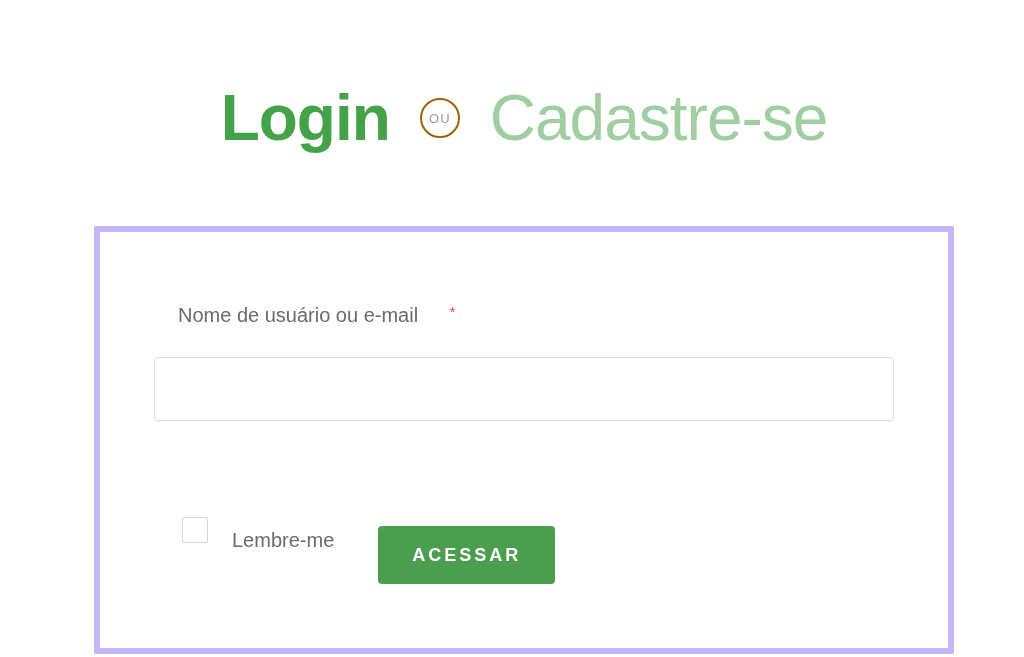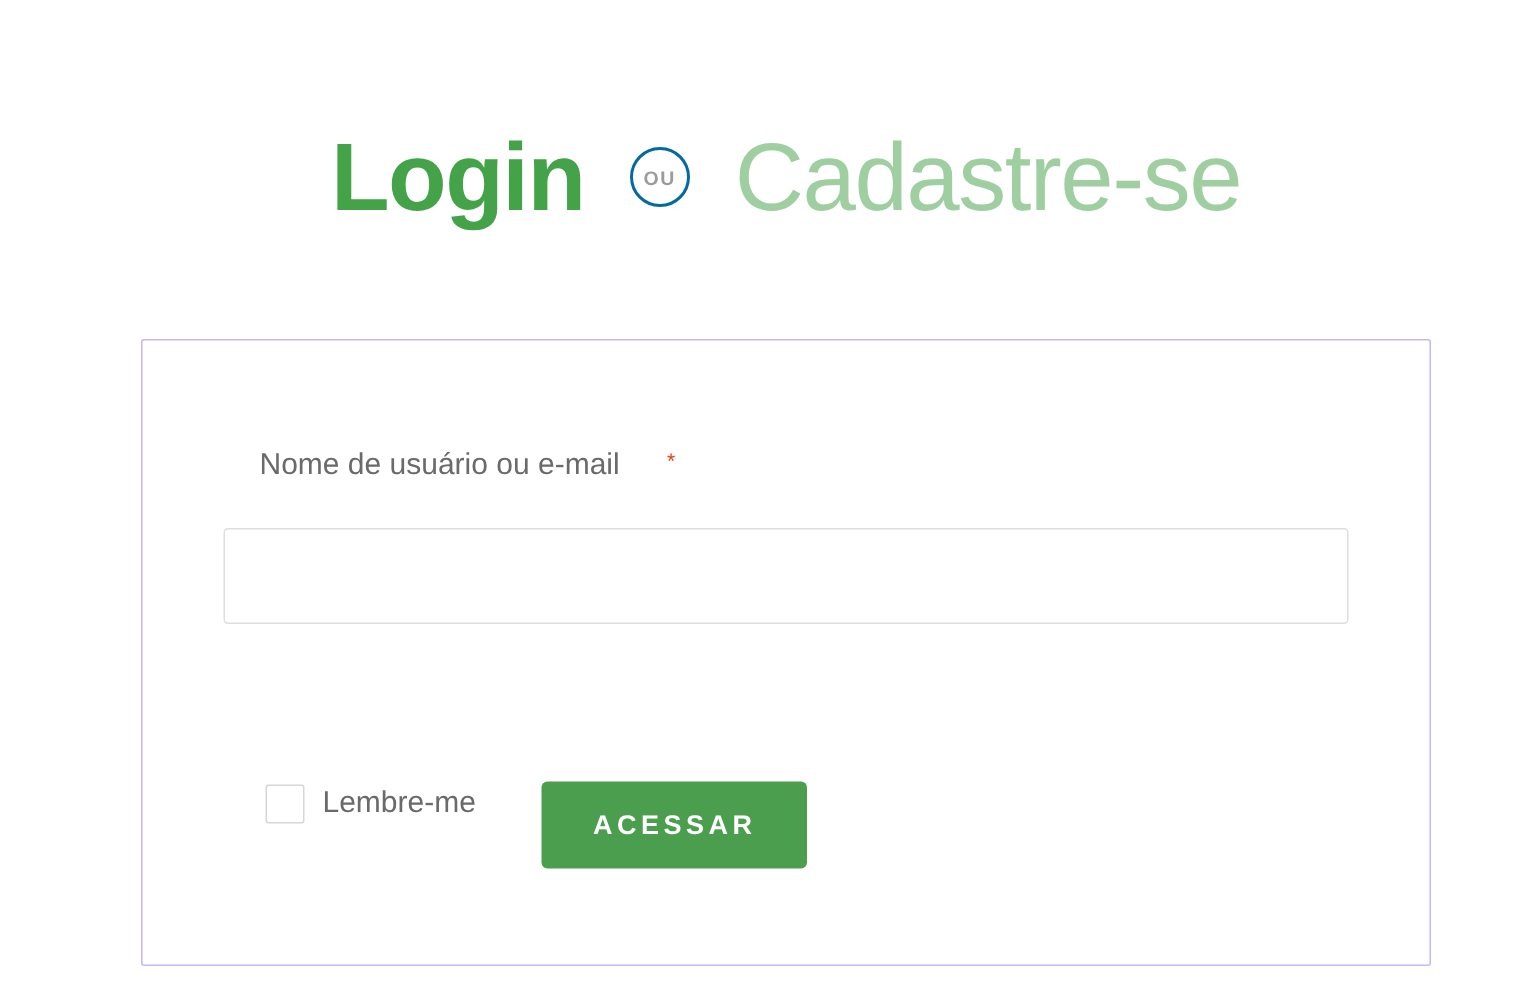--- a/index.html
+++ b/index.html
@@ -29,37 +29,37 @@
       color: #44a248;
       cursor: pointer;
       line-height: 1;
     }
     .or-pill {
       display: inline-flex;
       align-items: center;
       justify-content: center;
       width: 40px;
       height: 40px;
-      border: 2px solid #0369a1;
+      border: 2px solid #a16207;
       border-radius: 50%;
       color: #9b9b9b;
       font-size: 13px;
-      font-weight: 700;
+      font-weight: 400;
       letter-spacing: 1px;
     }
     .tab-register {
       font-size: 64px;
       font-weight: 400;
       letter-spacing: -1px;
       color: #9fcfa1;
       cursor: pointer;
       line-height: 1;
     }
     .form-card {
-      border: 1px solid #c4b5fd;
+      border: 6px solid #c4b5fd;
       border-radius: 2px;
       padding: 48px 42px 40px;
       background: #ffffff;
     }
     .field-group { margin-bottom: 40px; }
     .field-label {
       font-size: 20px;
       color: #6a6a6a;
       font-weight: 400;
       margin-bottom: 18px;
@@ -86,21 +86,22 @@
       justify-content: space-between;
     }
     .left-cluster {
       display: flex;
       align-items: center;
       gap: 20px;
       padding-left: 16px;
     }
     .remember-wrap {
       display: inline-flex;
-      align-items: center;
+      align-items: flex-start;
+      gap: 12px;
       cursor: pointer;
     }
     .checkbox-box {
       width: 22px;
       height: 22px;
       border: 1px solid #d6d6d6;
       border-radius: 2px;
       background: #ffffff;
     }
     .remember-label {

